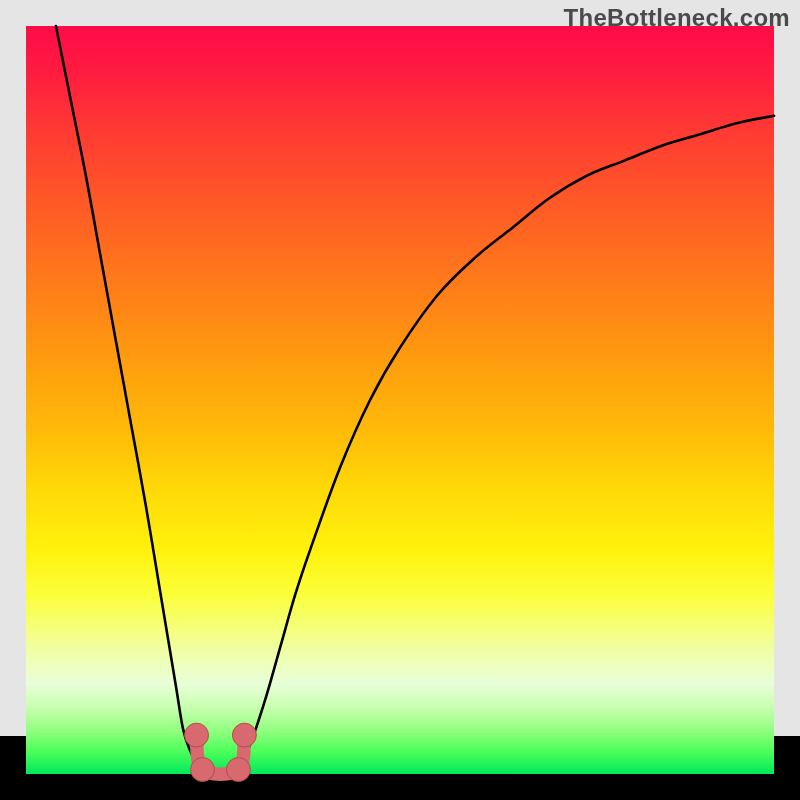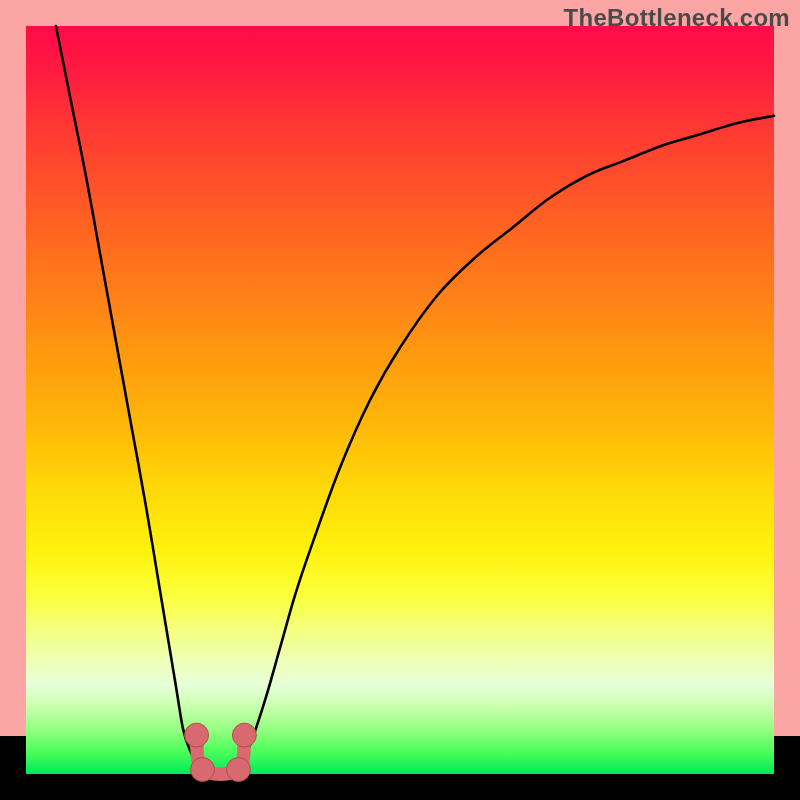--- a/index.html
+++ b/index.html
@@ -8,21 +8,21 @@
     width: 800px;
     height: 800px;
     background: #000;
     overflow: hidden;
     font-family: Arial, Helvetica, sans-serif;
   }
   .outer {
     position: relative;
     width: 800px;
     height: 736px;
-    background: #fca5a5;
+    background: #e5e5e5;
   }
   .watermark {
     position: absolute;
     top: 4px;
     right: 10px;
     color: #4a4a4a;
     font-size: 24px;
     font-weight: 600;
     letter-spacing: 0.3px;
     z-index: 5;

